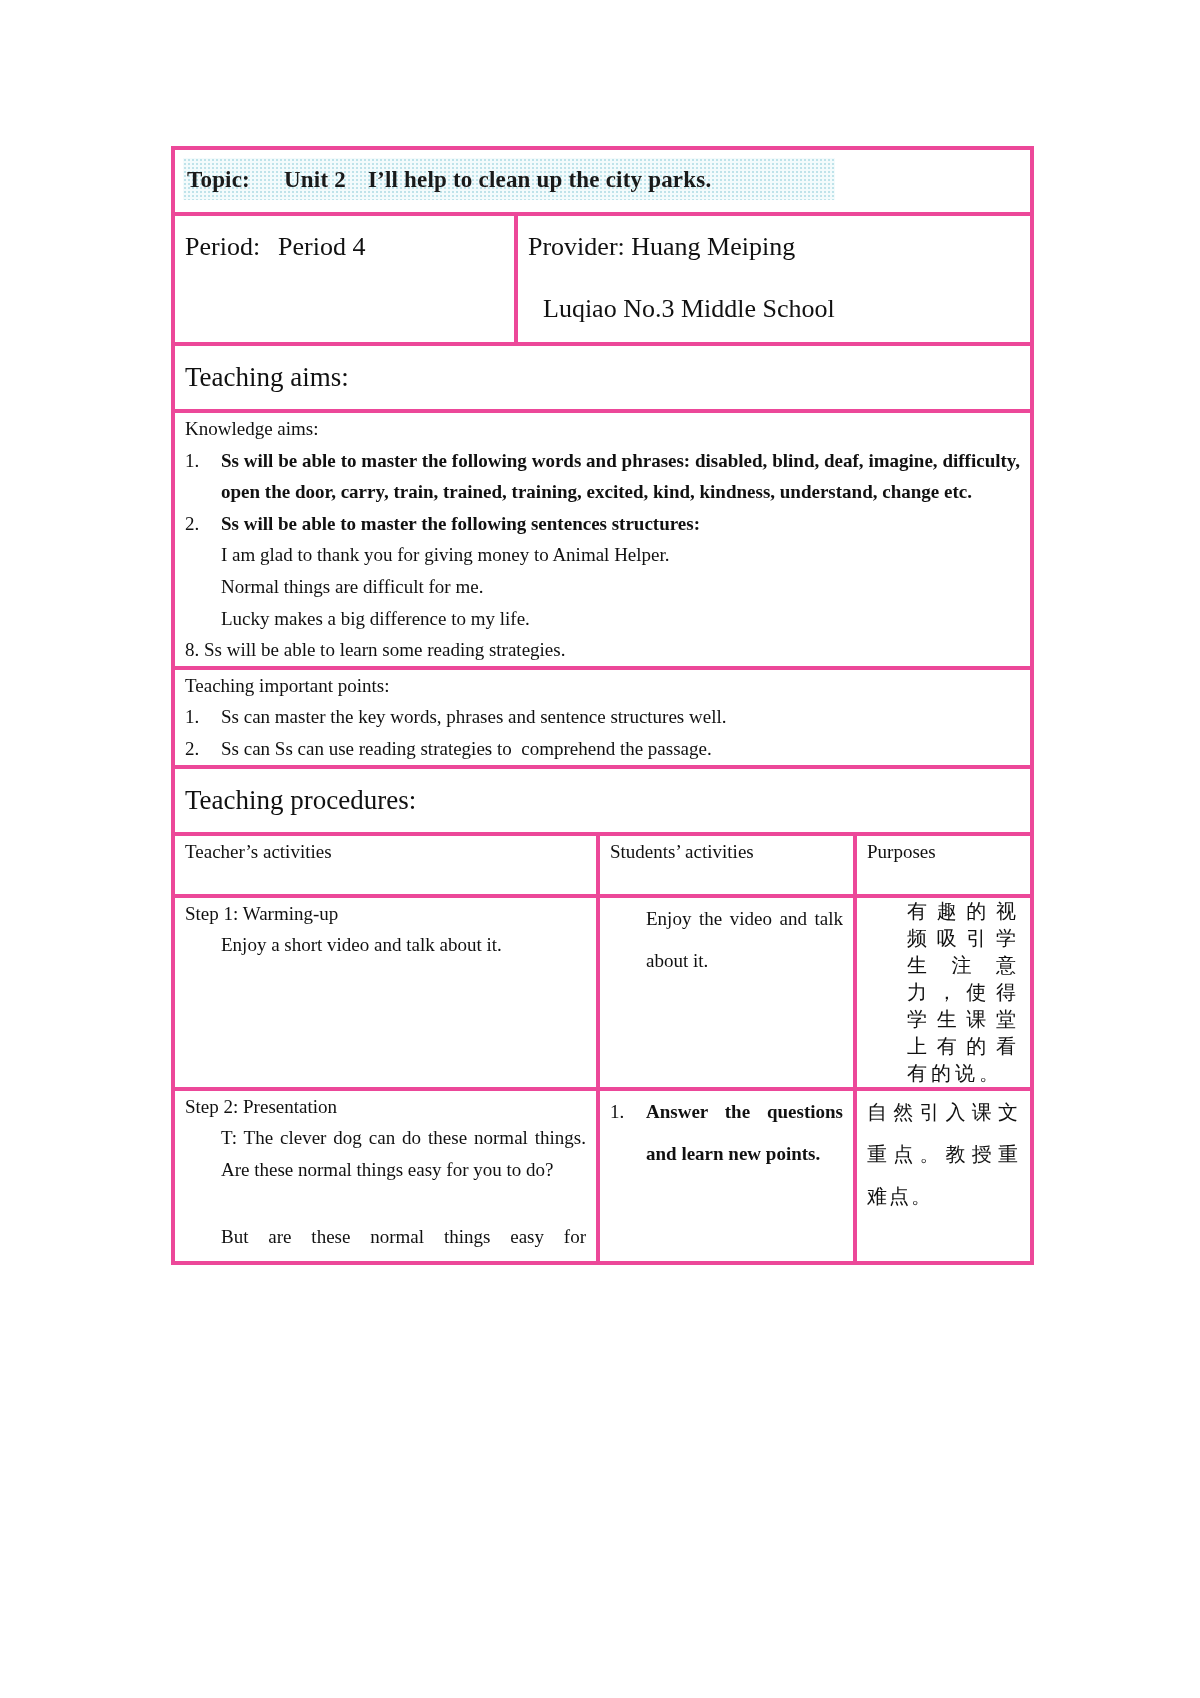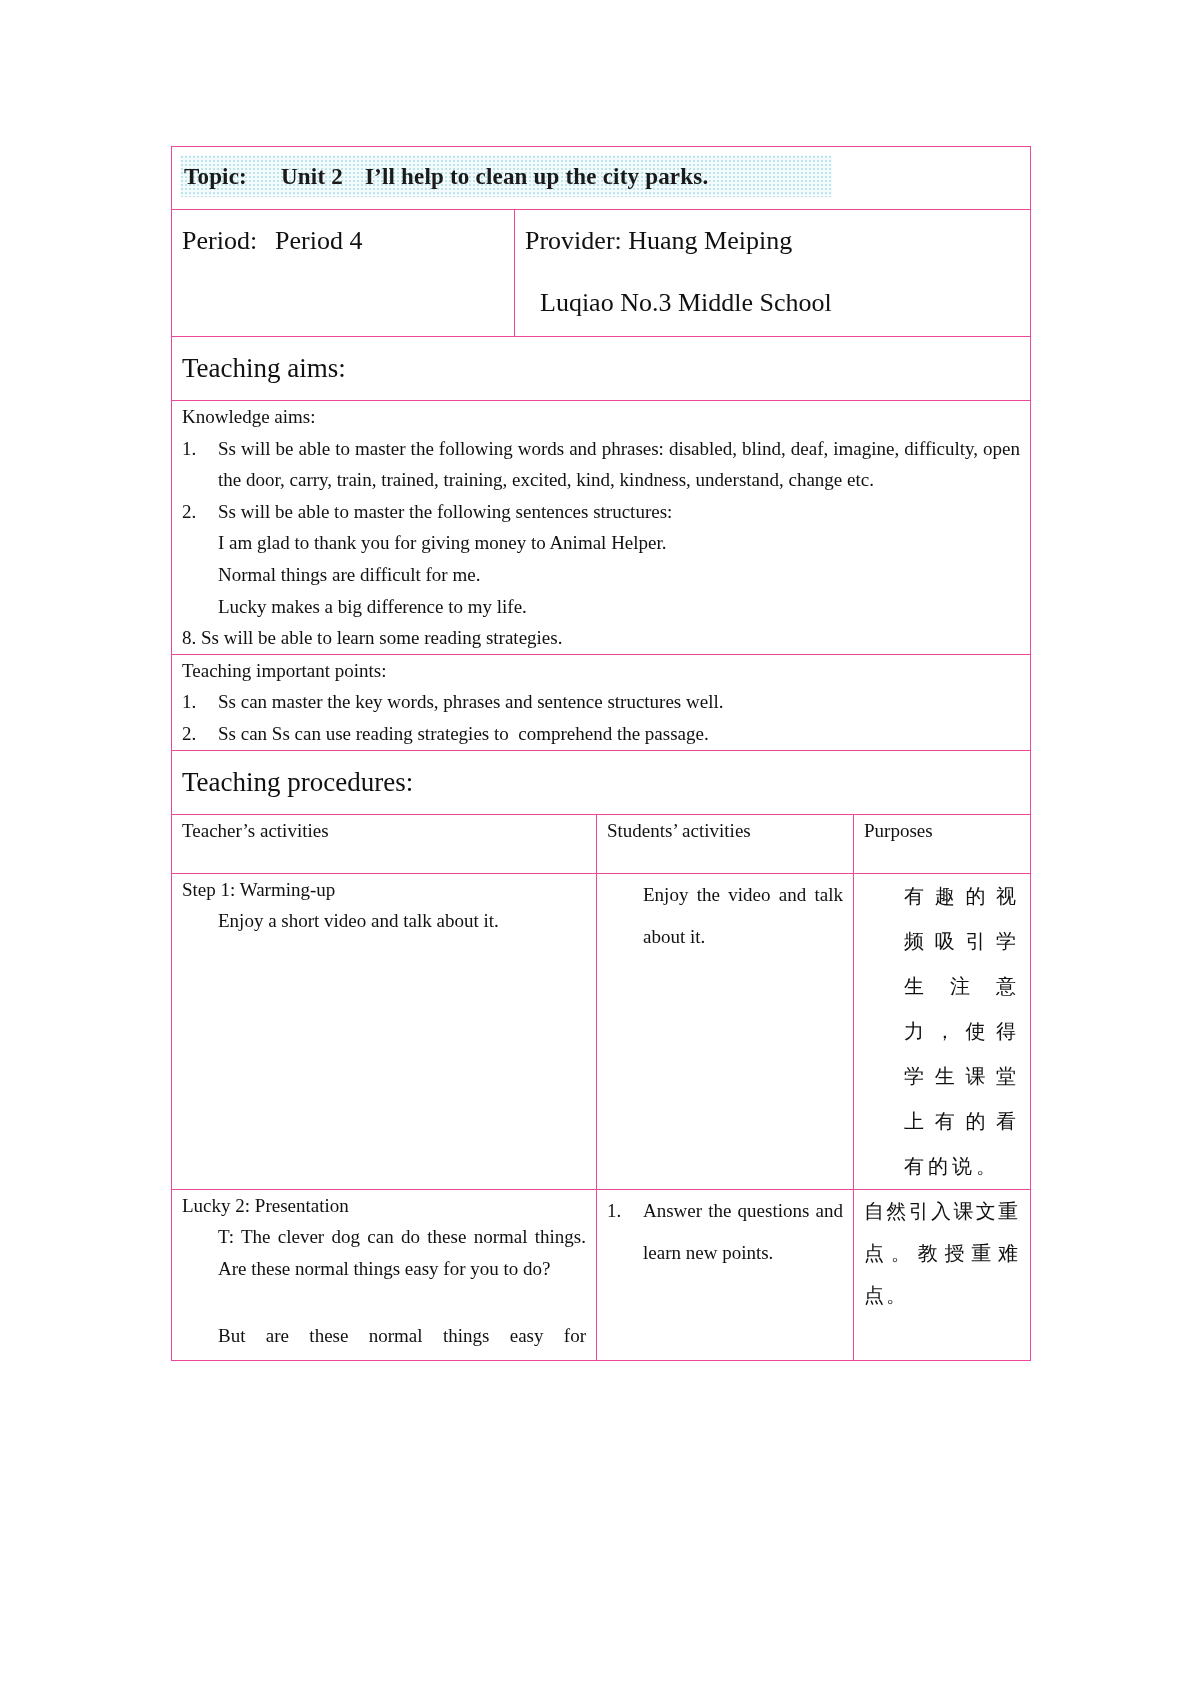--- a/index.html
+++ b/index.html
@@ -1,44 +1,44 @@
 <!DOCTYPE html>
 <html><head>
 <meta charset="utf-8">
 <style>
   html, body { margin: 0; padding: 0; background: #ffffff; }
   body { width: 1200px; height: 1698px; position: relative; font-family: "Liberation Serif", "DejaVu Serif", serif; color: #111; }
   .page { position: absolute; left: 171px; top: 146px; width: 859px; }
   table.plan { border-collapse: collapse; width: 859px; table-layout: fixed; }
-  table.plan td { border: 1px solid #ec4899; vertical-align: top; padding: 0 10px; }
+  table.plan td { border: 4px solid #ec4899; vertical-align: top; padding: 0 10px; }
   .topic-cell { height: 62px; padding: 0 !important; }
   .topic-band { display: inline-block; margin: 8px 0 0 8px; padding: 6px 8px 4px 4px; width: 640px;
     background-color: #f3fbfc;
     background-image: radial-gradient(#bfe3ea 0.8px, transparent 0.9px);
     background-size: 4px 4px;
     font-size: 23px; line-height: 32px; font-weight: bold; color: #1a1a1a; letter-spacing: 0.2px; }
   .topic-band .gap1 { display: inline-block; width: 34px; }
   .topic-band .gap2 { display: inline-block; width: 22px; }
   .big { font-size: 26px; }
   .period-cell, .provider-cell { height: 126px; }
   .period-cell .line, .provider-cell .line { line-height: 62px; }
   .provider-cell .school { padding-left: 15px; }
   .section-head { height: 63px; font-size: 27px; line-height: 63px; }
   .body-text { font-size: 19px; line-height: 31.6px; }
   .list-row { display: flex; text-align: justify; }
   .list-num { width: 36px; flex: 0 0 36px; }
-  .list-body { flex: 1; text-align: justify; text-align-last: left; }
+  .list-body { flex: 1; text-align: justify; text-align-last: left; font-weight: bold; }
   .indent { padding-left: 36px; }
   .gap { display: inline-block; width: 18px; }
   .proc-header td { height: 58px; }
   .proc-cell { font-size: 19px; line-height: 31.6px; }
   .step1 td { height: 156px; margin-top: 35px; }
   .step2 td { height: 170px; }
   .students-text { padding-left: 36px; line-height: 42px; font-size: 19px; text-align: justify; text-align-last: left; padding-top: 0; }
-  .purpose-text { font-size: 20px; line-height: 45px; letter-spacing: 4px; text-align: justify; }
+  .purpose-text { font-size: 20px; line-height: 27px; letter-spacing: 4px; text-align: justify; }
   .purpose-indent { padding-left: 40px; }
   .teacher-indent { padding-left: 36px; text-align: justify; text-align-last: left; }
 </style>
 </head>
 <body>
 
 <div class="page">
 <table class="plan">
   <colgroup>
     <col style="width:343px">
@@ -123,21 +123,21 @@
     <td colspan="2" class="proc-cell">
       <div class="students-text">Enjoy the video and talk about it.</div>
     </td>
     <td class="proc-cell">
       <div class="purpose-text purpose-indent">有趣的视频吸引学生注意力，使得学生课堂上有的看有的说。</div>
     </td>
   </tr>
 
   <tr class="step2">
     <td colspan="2" class="proc-cell">
-      <div>Lucky 2: Presentation</div>
+      <div>Step 2: Presentation</div>
       <div class="teacher-indent">T: The clever dog can do these normal things. Are these normal things easy for you to do?</div>
       <div class="teacher-indent" style="text-align-last: justify; margin-top: 36px;">But are these normal things easy for</div>
     </td>
     <td colspan="2" class="proc-cell">
       <div class="list-row" style="line-height:42px;">
         <span class="list-num">1.</span>
         <span class="list-body">Answer the questions and learn new points.</span>
       </div>
     </td>
     <td class="proc-cell">

